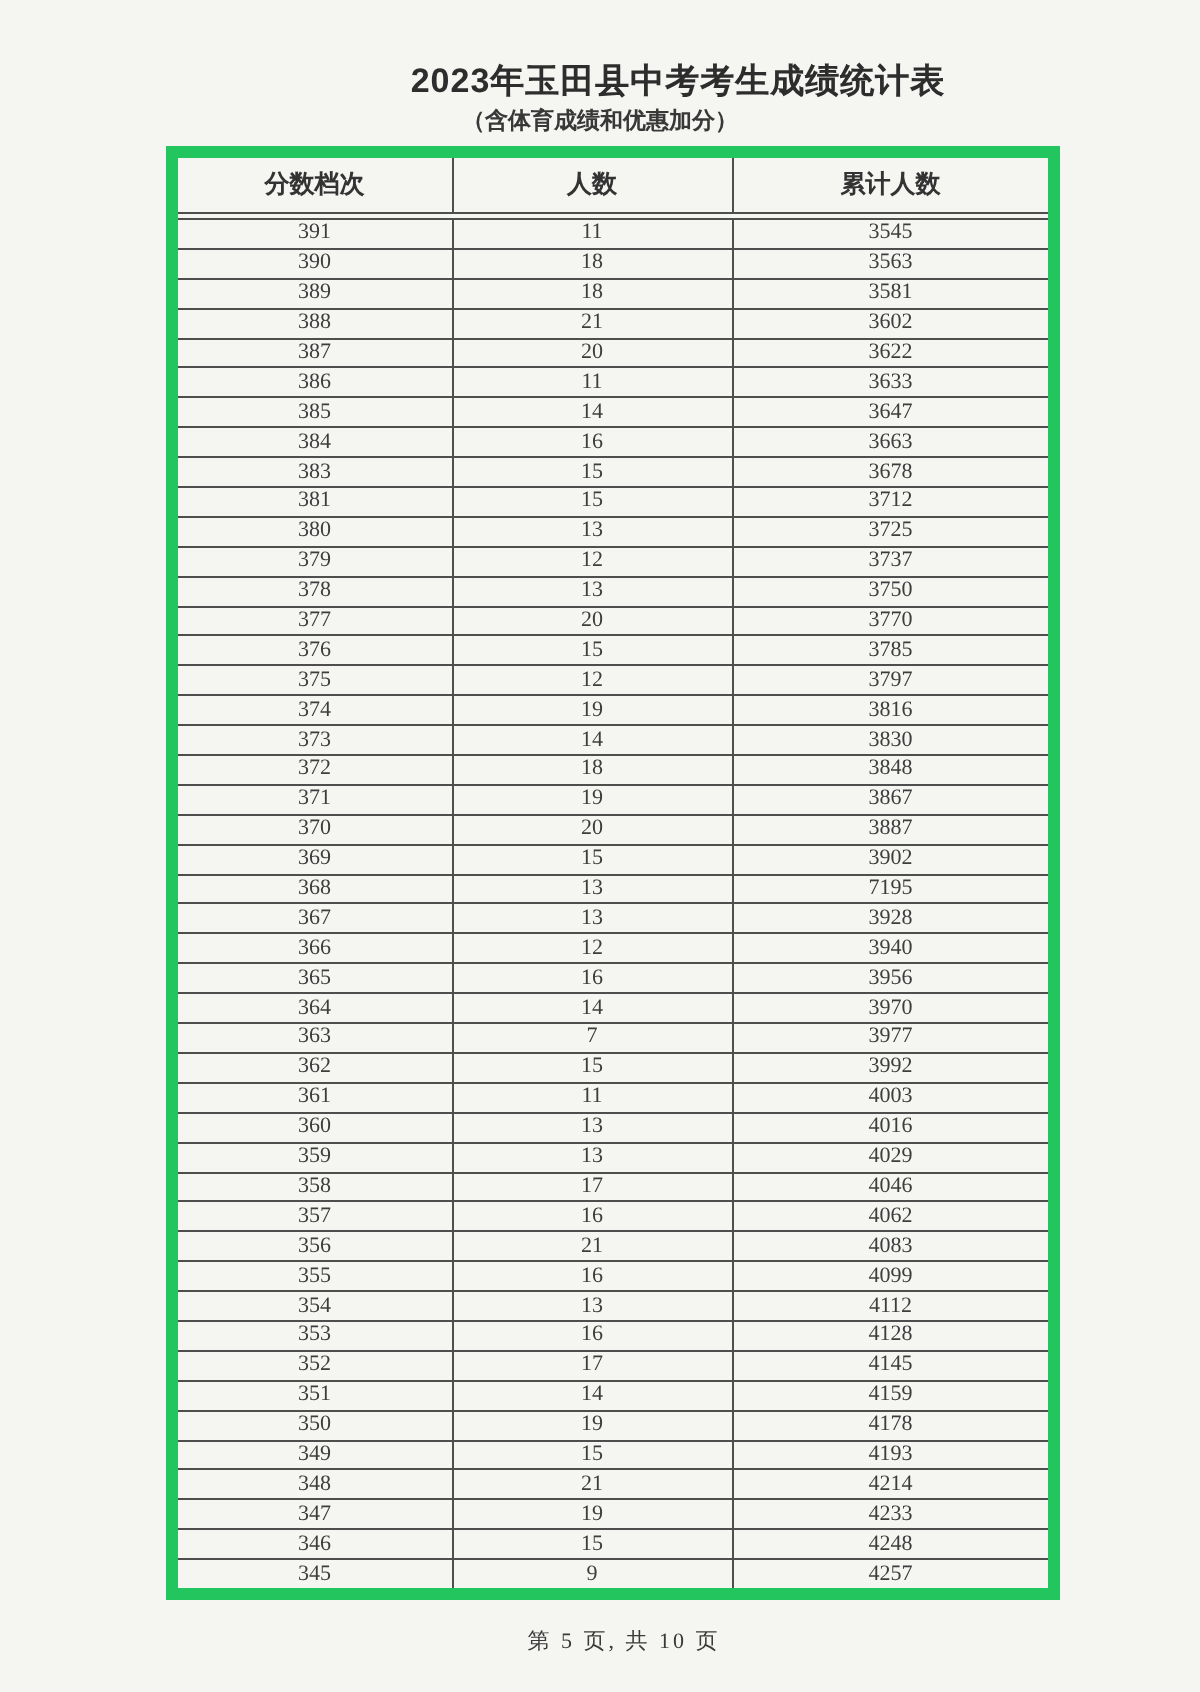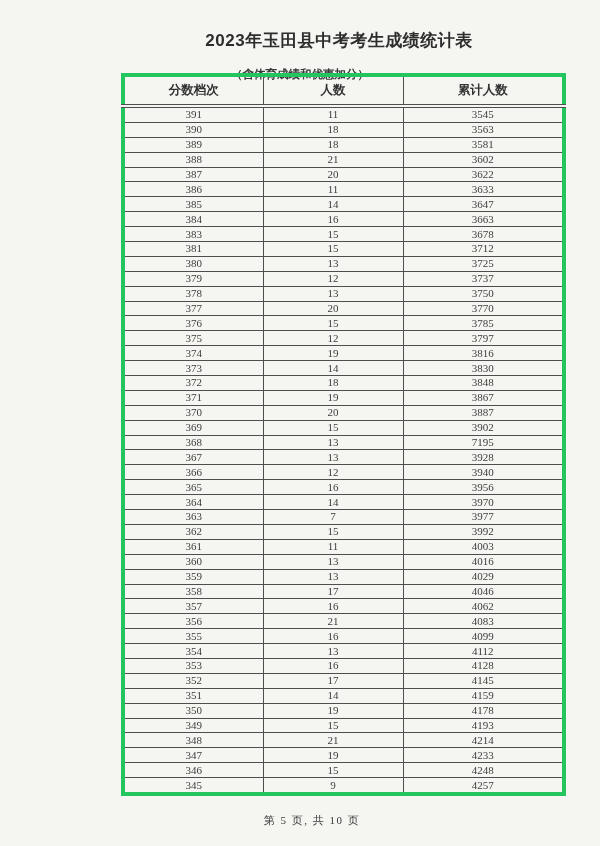--- a/index.html
+++ b/index.html
@@ -23,37 +23,36 @@
     margin: 0;
     text-align: center;
     font-size: 17px;
     font-weight: 700;
     letter-spacing: 0.5px;
     color: #2d2d2d;
     padding-left: 39px;
   }
   .page-subtitle {
     position: absolute;
-    top: 67px;
+    top: 53px;
     left: 0;
     width: 600px;
     text-align: center;
     font-size: 11.5px;
     font-weight: 600;
     color: #383838;
   }
   table.stats {
     position: absolute;
     top: 73px;
     left: 83px;
     width: 441px;
     border-collapse: collapse;
     table-layout: fixed;
-    border: 4px solid #22c55e;
-    margin-left: 38px;
+    border: 6px solid #22c55e;
   }
   table.stats th,
   table.stats td {
     border: 1px solid #4e4e4e;
     text-align: center;
     vertical-align: middle;
     padding: 0;
   }
   table.stats th {
     height: 27px;

